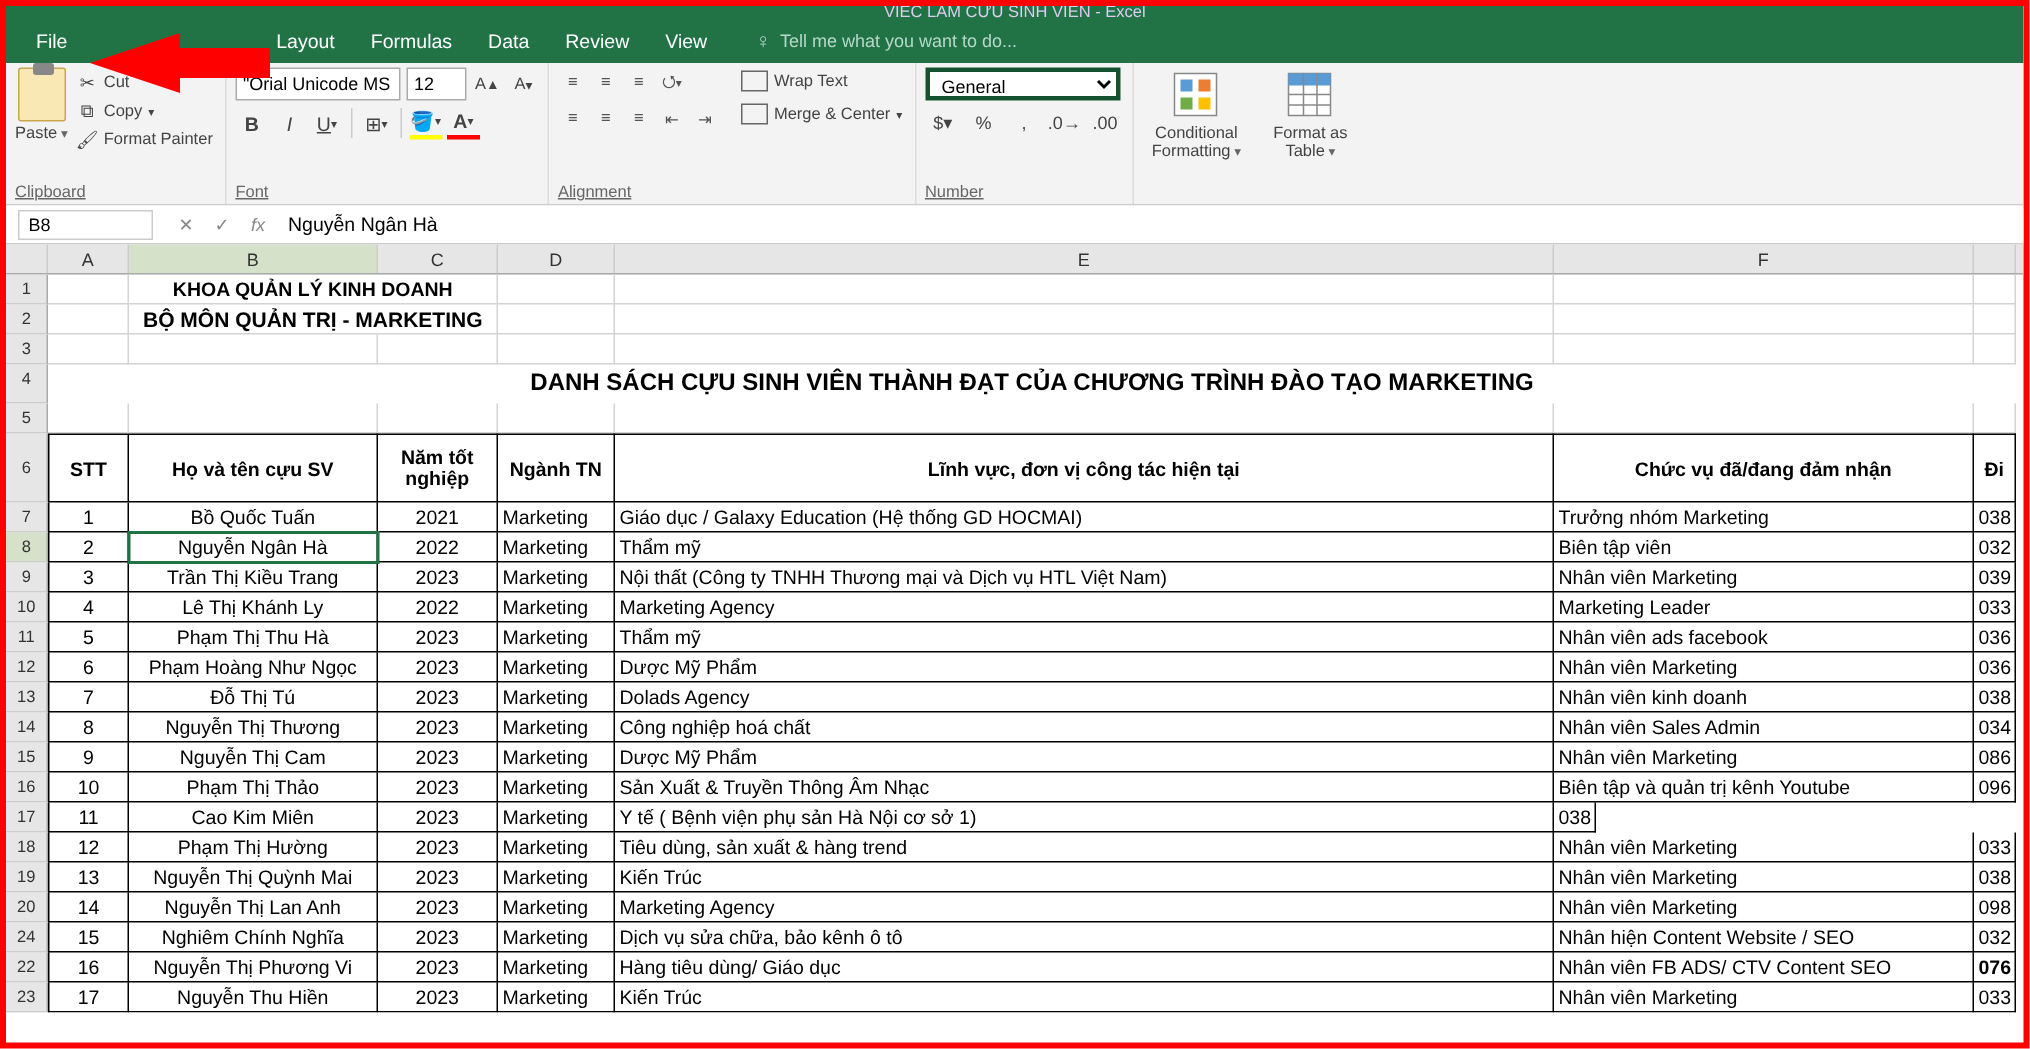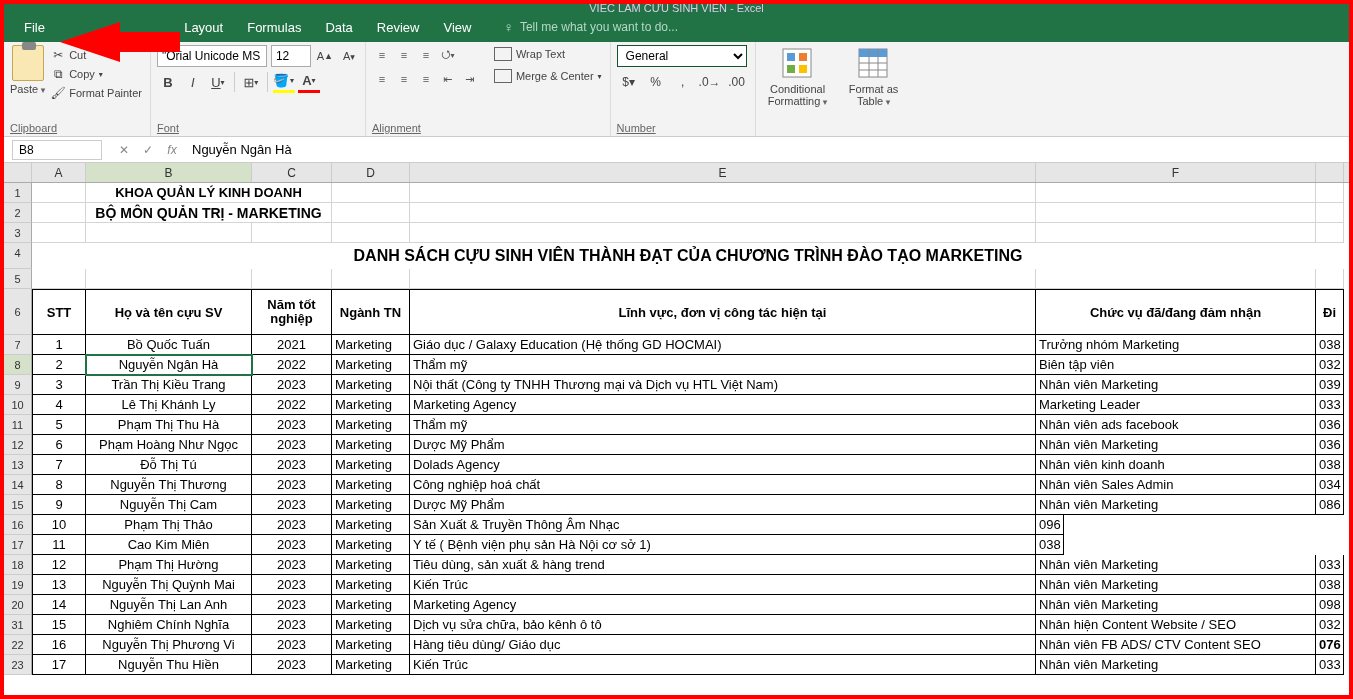--- a/index.html
+++ b/index.html
@@ -43,21 +43,21 @@
 
 
 .align-rows { display: flex; flex-direction: column; gap: 4px; }
 .align-row { display: flex; gap: 2px; }
 .abtn { width: 20px; height: 20px; display: inline-flex; align-items: center; justify-content: center; cursor: pointer; font-size: 11px; color: #555;}
 .wrap-merge { display: flex; flex-direction: column; gap: 4px; margin-left: 8px;}
 .wm-btn { display: flex; align-items: center; gap: 4px; cursor: pointer; padding: 2px;}
 .wm-ico { width: 18px; height: 14px; border: 1px solid #666; display: inline-block; position: relative;}
 
 
-.number-top { border: 1px solid #14532d; background: #fff; height: 22px; width: 130px; font-size: 12px; padding: 2px 4px;}
+.number-top { border: 3px solid #14532d; background: #fff; height: 22px; width: 130px; font-size: 12px; padding: 2px 4px;}
 .number-row { display: flex; gap: 3px; margin-top: 4px;}
 .nbtn { width: 24px; height: 22px; display: inline-flex; align-items: center; justify-content: center; cursor: pointer; font-size: 12px;}
 
 
 .bigbtn { display: flex; flex-direction: column; align-items: center; justify-content: flex-start; width: 72px; cursor: pointer; padding: 2px;}
 .bigbtn .bigico { width: 34px; height: 34px; margin-bottom: 2px;}
 .bigbtn .lbl { font-size: 11px; text-align: center; line-height: 12px;}
 
 
 .styles-gallery { display: grid; grid-template-columns: repeat(4, 104px); grid-template-rows: 30px 30px; gap: 2px; }
@@ -446,20 +446,21 @@
         <div class="cell cF" style="justify-content: flex-start;">Nhân viên Marketing</div>
         <div class="cell cG" style="justify-content: flex-start;">086</div>
       </div>
       <div class="row data">
         <div class="rh">16</div>
         <div class="cell cA " style="border-left: 1px solid rgb(0, 0, 0);">10</div>
         <div class="cell cB">Phạm Thị Thảo</div>
         <div class="cell cC">2023</div>
         <div class="cell cD" style="justify-content: flex-start;">Marketing</div>
         <div class="cell cE" style="justify-content: flex-start;">Sản Xuất &amp; Truyền Thông Âm Nhạc</div>
+        <div class="cell cF" style="justify-content: flex-start;">Biên tập và quản trị kênh Youtube</div>
         <div class="cell cG" style="justify-content: flex-start;">096</div>
       </div>
       <div class="row data">
         <div class="rh">17</div>
         <div class="cell cA " style="border-left: 1px solid rgb(0, 0, 0);">11</div>
         <div class="cell cB">Cao Kim Miên</div>
         <div class="cell cC">2023</div>
         <div class="cell cD" style="justify-content: flex-start;">Marketing</div>
         <div class="cell cE" style="justify-content: flex-start;">Y tế ( Bệnh viện phụ sản Hà Nội cơ sở 1)</div>
         <div class="cell cG" style="justify-content: flex-start;">038</div>
@@ -488,21 +489,21 @@
         <div class="rh">20</div>
         <div class="cell cA " style="border-left: 1px solid rgb(0, 0, 0);">14</div>
         <div class="cell cB">Nguyễn Thị Lan Anh</div>
         <div class="cell cC">2023</div>
         <div class="cell cD" style="justify-content: flex-start;">Marketing</div>
         <div class="cell cE" style="justify-content: flex-start;">Marketing Agency</div>
         <div class="cell cF" style="justify-content: flex-start;">Nhân viên Marketing</div>
         <div class="cell cG" style="justify-content: flex-start;">098</div>
       </div>
       <div class="row data">
-        <div class="rh">31</div>
+        <div class="rh">24</div>
         <div class="cell cA " style="border-left: 1px solid rgb(0, 0, 0);">15</div>
         <div class="cell cB">Nghiêm Chính Nghĩa</div>
         <div class="cell cC">2023</div>
         <div class="cell cD" style="justify-content: flex-start;">Marketing</div>
         <div class="cell cE" style="justify-content: flex-start;">Dịch vụ sửa chữa, bảo kênh ô tô</div>
         <div class="cell cF" style="justify-content: flex-start;">Nhân hiện Content Website / SEO</div>
         <div class="cell cG" style="justify-content: flex-start;">032</div>
       </div>
       <div class="row data">
         <div class="rh">22</div>

